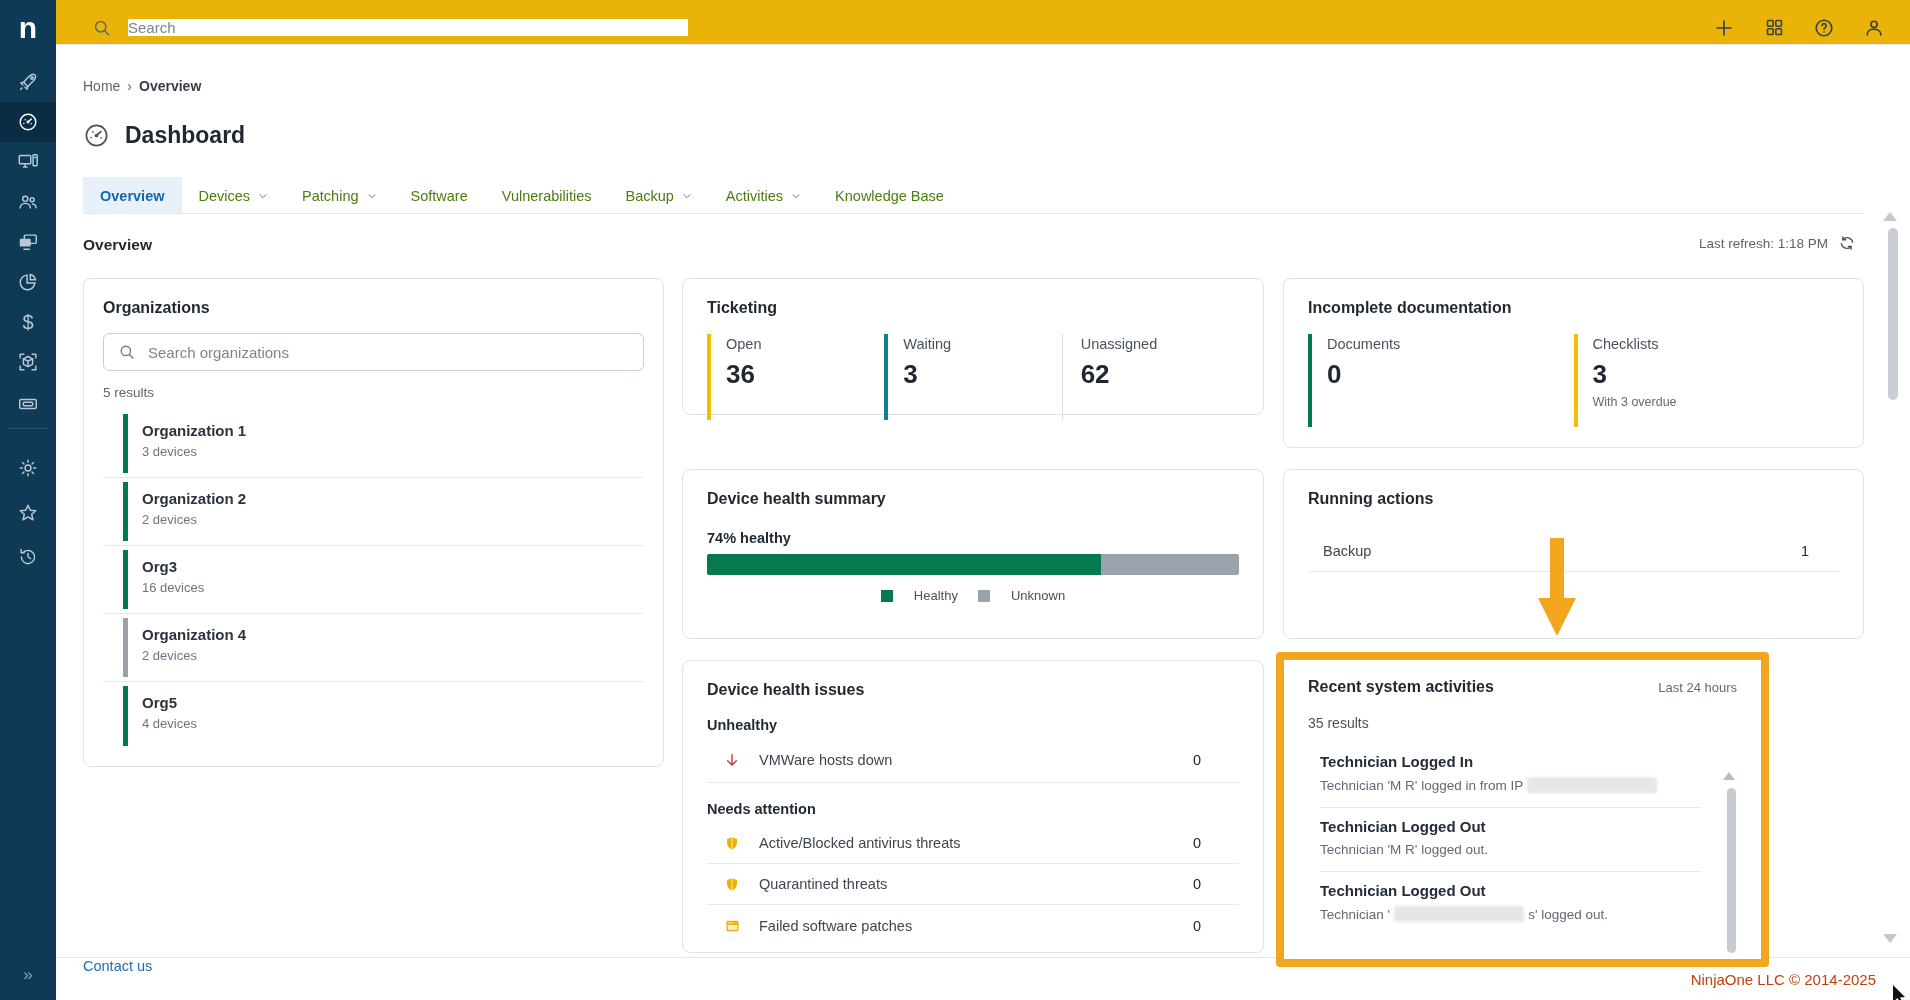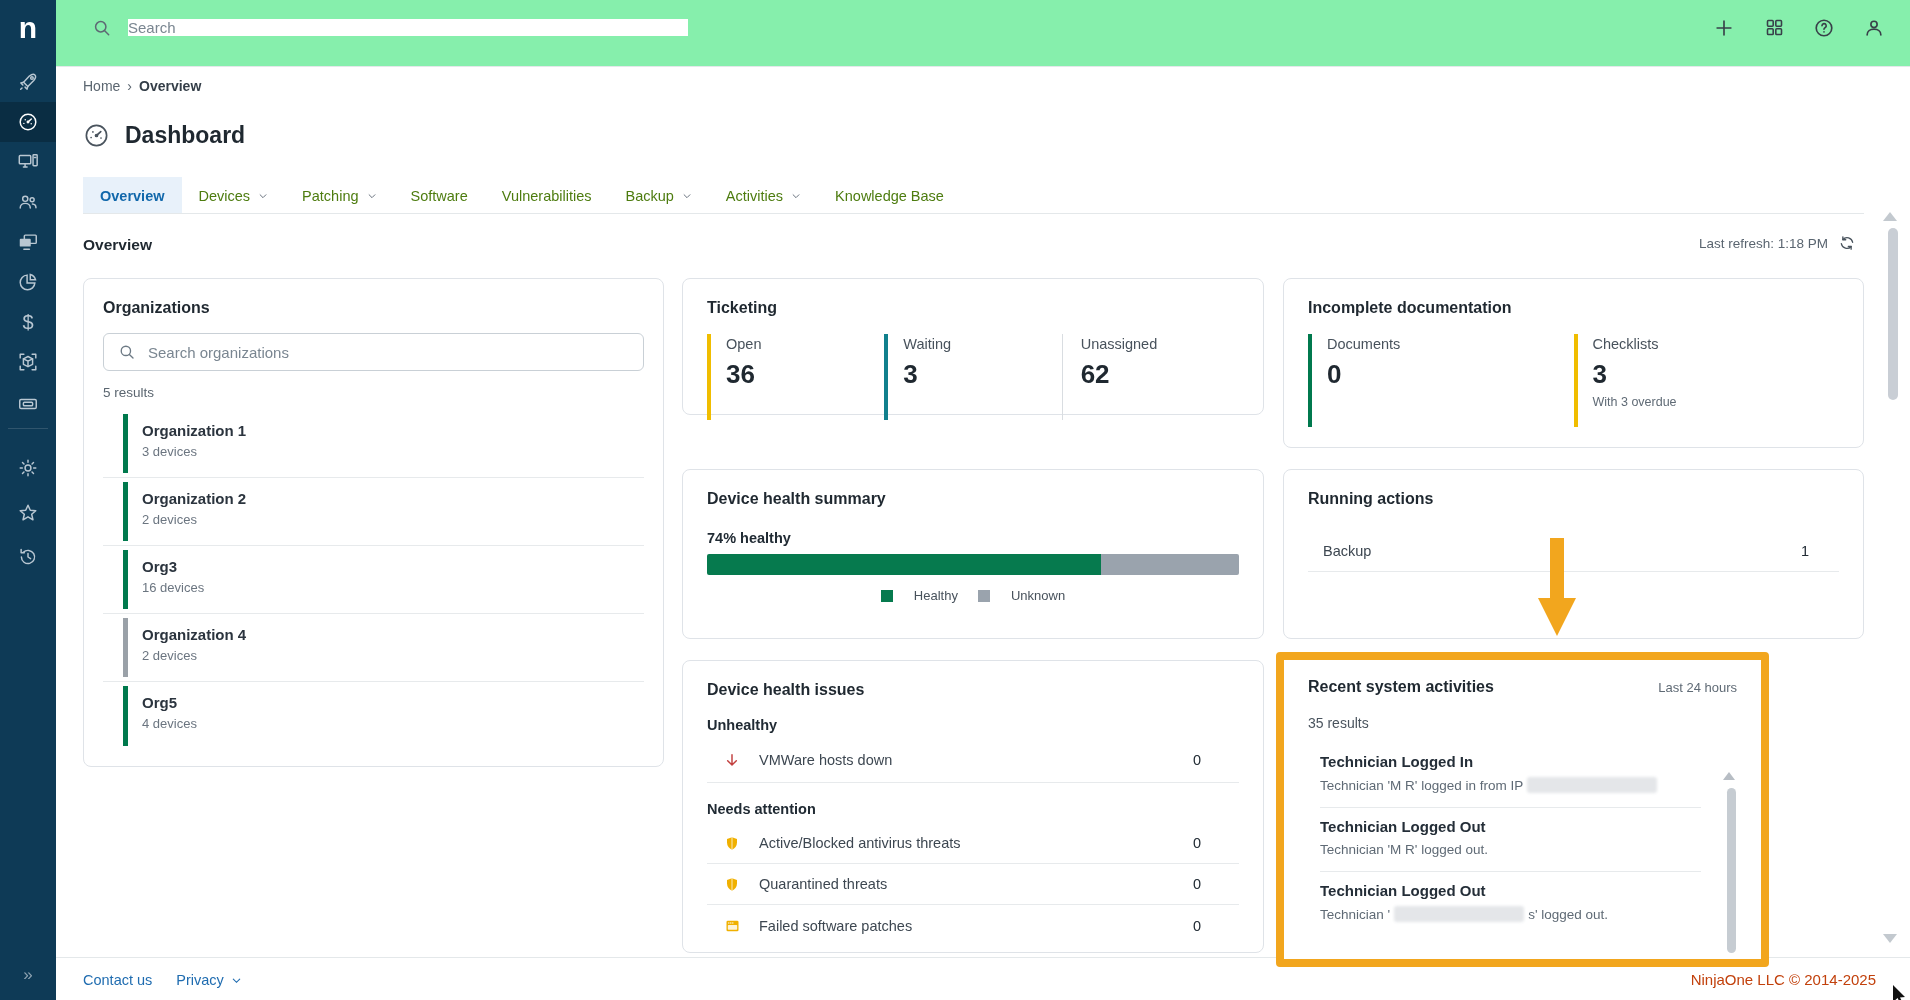--- a/index.html
+++ b/index.html
@@ -12,21 +12,21 @@
   .logo { position:absolute; top:0; left:0; width:56px; height:55px; display:flex; align-items:center; justify-content:center;
     color:#fff; font-size:30px; font-weight:700; }
   .side-item { position:absolute; left:0; width:56px; height:40px; display:flex; align-items:center; justify-content:center;
     color:#b9c7d2; cursor:pointer; }
   .side-item.active { background:#0a2d43; color:#ffffff; }
   .side-div { position:absolute; left:8px; width:40px; height:1px; background:rgba(255,255,255,.14); }
   .side-expand { position:absolute; left:0; bottom:10px; width:56px; height:30px; display:flex; align-items:center; justify-content:center;
     color:#8da2b1; font-size:17px; cursor:pointer; }
 
   
-  .topbar { position:absolute; left:56px; top:0; width:1854px; height:67px; background:#86efac; border-bottom:1px solid #e4e8ea;text-decoration:underline; }
+  .topbar { position:absolute; left:56px; top:0; width:1854px; height:45px; background:#eab308; border-bottom:1px solid #e4e8ea;text-decoration:underline; }
   .search-wrap { position:absolute; left:36px; top:0; height:55px; display:flex; align-items:center; gap:16px; color:#5d6873; }
   .search-input { border:none; outline:none; font-size:15px; color:#3c4650; width:560px; font-family:inherit; }
   .search-input::placeholder { color:#7a8691; }
   .top-actions { position:absolute; right:24px; top:0; height:55px; display:flex; align-items:center; gap:26px; color:#384049; }
   .top-actions .tbtn { width:24px; height:24px; display:flex; align-items:center; justify-content:center; cursor:pointer; }
 
   
   .breadcrumb { position:absolute; left:83px; top:78px; font-size:14px; color:#5b6670; display:flex; gap:7px; align-items:center; }
   .breadcrumb .crumb-current { color:#343e48; font-weight:600; }
   .title-row { position:absolute; left:83px; top:122px; display:flex; align-items:center; gap:15px; color:#4a545e; }
@@ -118,21 +118,21 @@
 
   
   .hl-arrow { position:absolute; left:1538px; top:538px; width:38px; height:98px; z-index:6; pointer-events:none; }
   .hl-shaft { position:absolute; left:12px; top:0; width:14px; height:62px; background:#f2a61e; }
   .hl-head { position:absolute; left:0; top:60px; width:0; height:0;
     border-left:19px solid transparent; border-right:19px solid transparent; border-top:38px solid #f2a61e; }
 
   
   .footer { position:absolute; left:56px; bottom:0; width:1854px; height:43px; background:#fff; border-top:1px solid #e4e8ea; z-index:2; }
   .footer-links { position:absolute; left:27px; top:0; height:43px; display:flex; align-items:center; gap:24px;
-    font-size:14.5px; color:#1f6cb0; }
+    font-size:14.5px; color:#1f6cb0;flex-direction:column; }
   .footer-link { display:flex; align-items:center; gap:7px; cursor:pointer; }
   .footer-copy { position:absolute; right:34px; top:0; height:43px; display:flex; align-items:center; font-size:15px; color:#c2410c; }
 
   
   .page-scroll-up { position:absolute; right:13px; top:212px; width:0; height:0;
     border-left:7px solid transparent; border-right:7px solid transparent; border-bottom:9px solid #c3c9cf; cursor:pointer; z-index:7; }
   .page-scroll-thumb { position:absolute; right:12px; top:228px; width:10px; height:172px; border-radius:5px; background:#c9ced5; cursor:pointer; z-index:7; }
   .page-scroll-down { position:absolute; right:13px; top:934px; width:0; height:0;
     border-left:7px solid transparent; border-right:7px solid transparent; border-top:9px solid #c3c9cf; cursor:pointer; z-index:7; }
 

